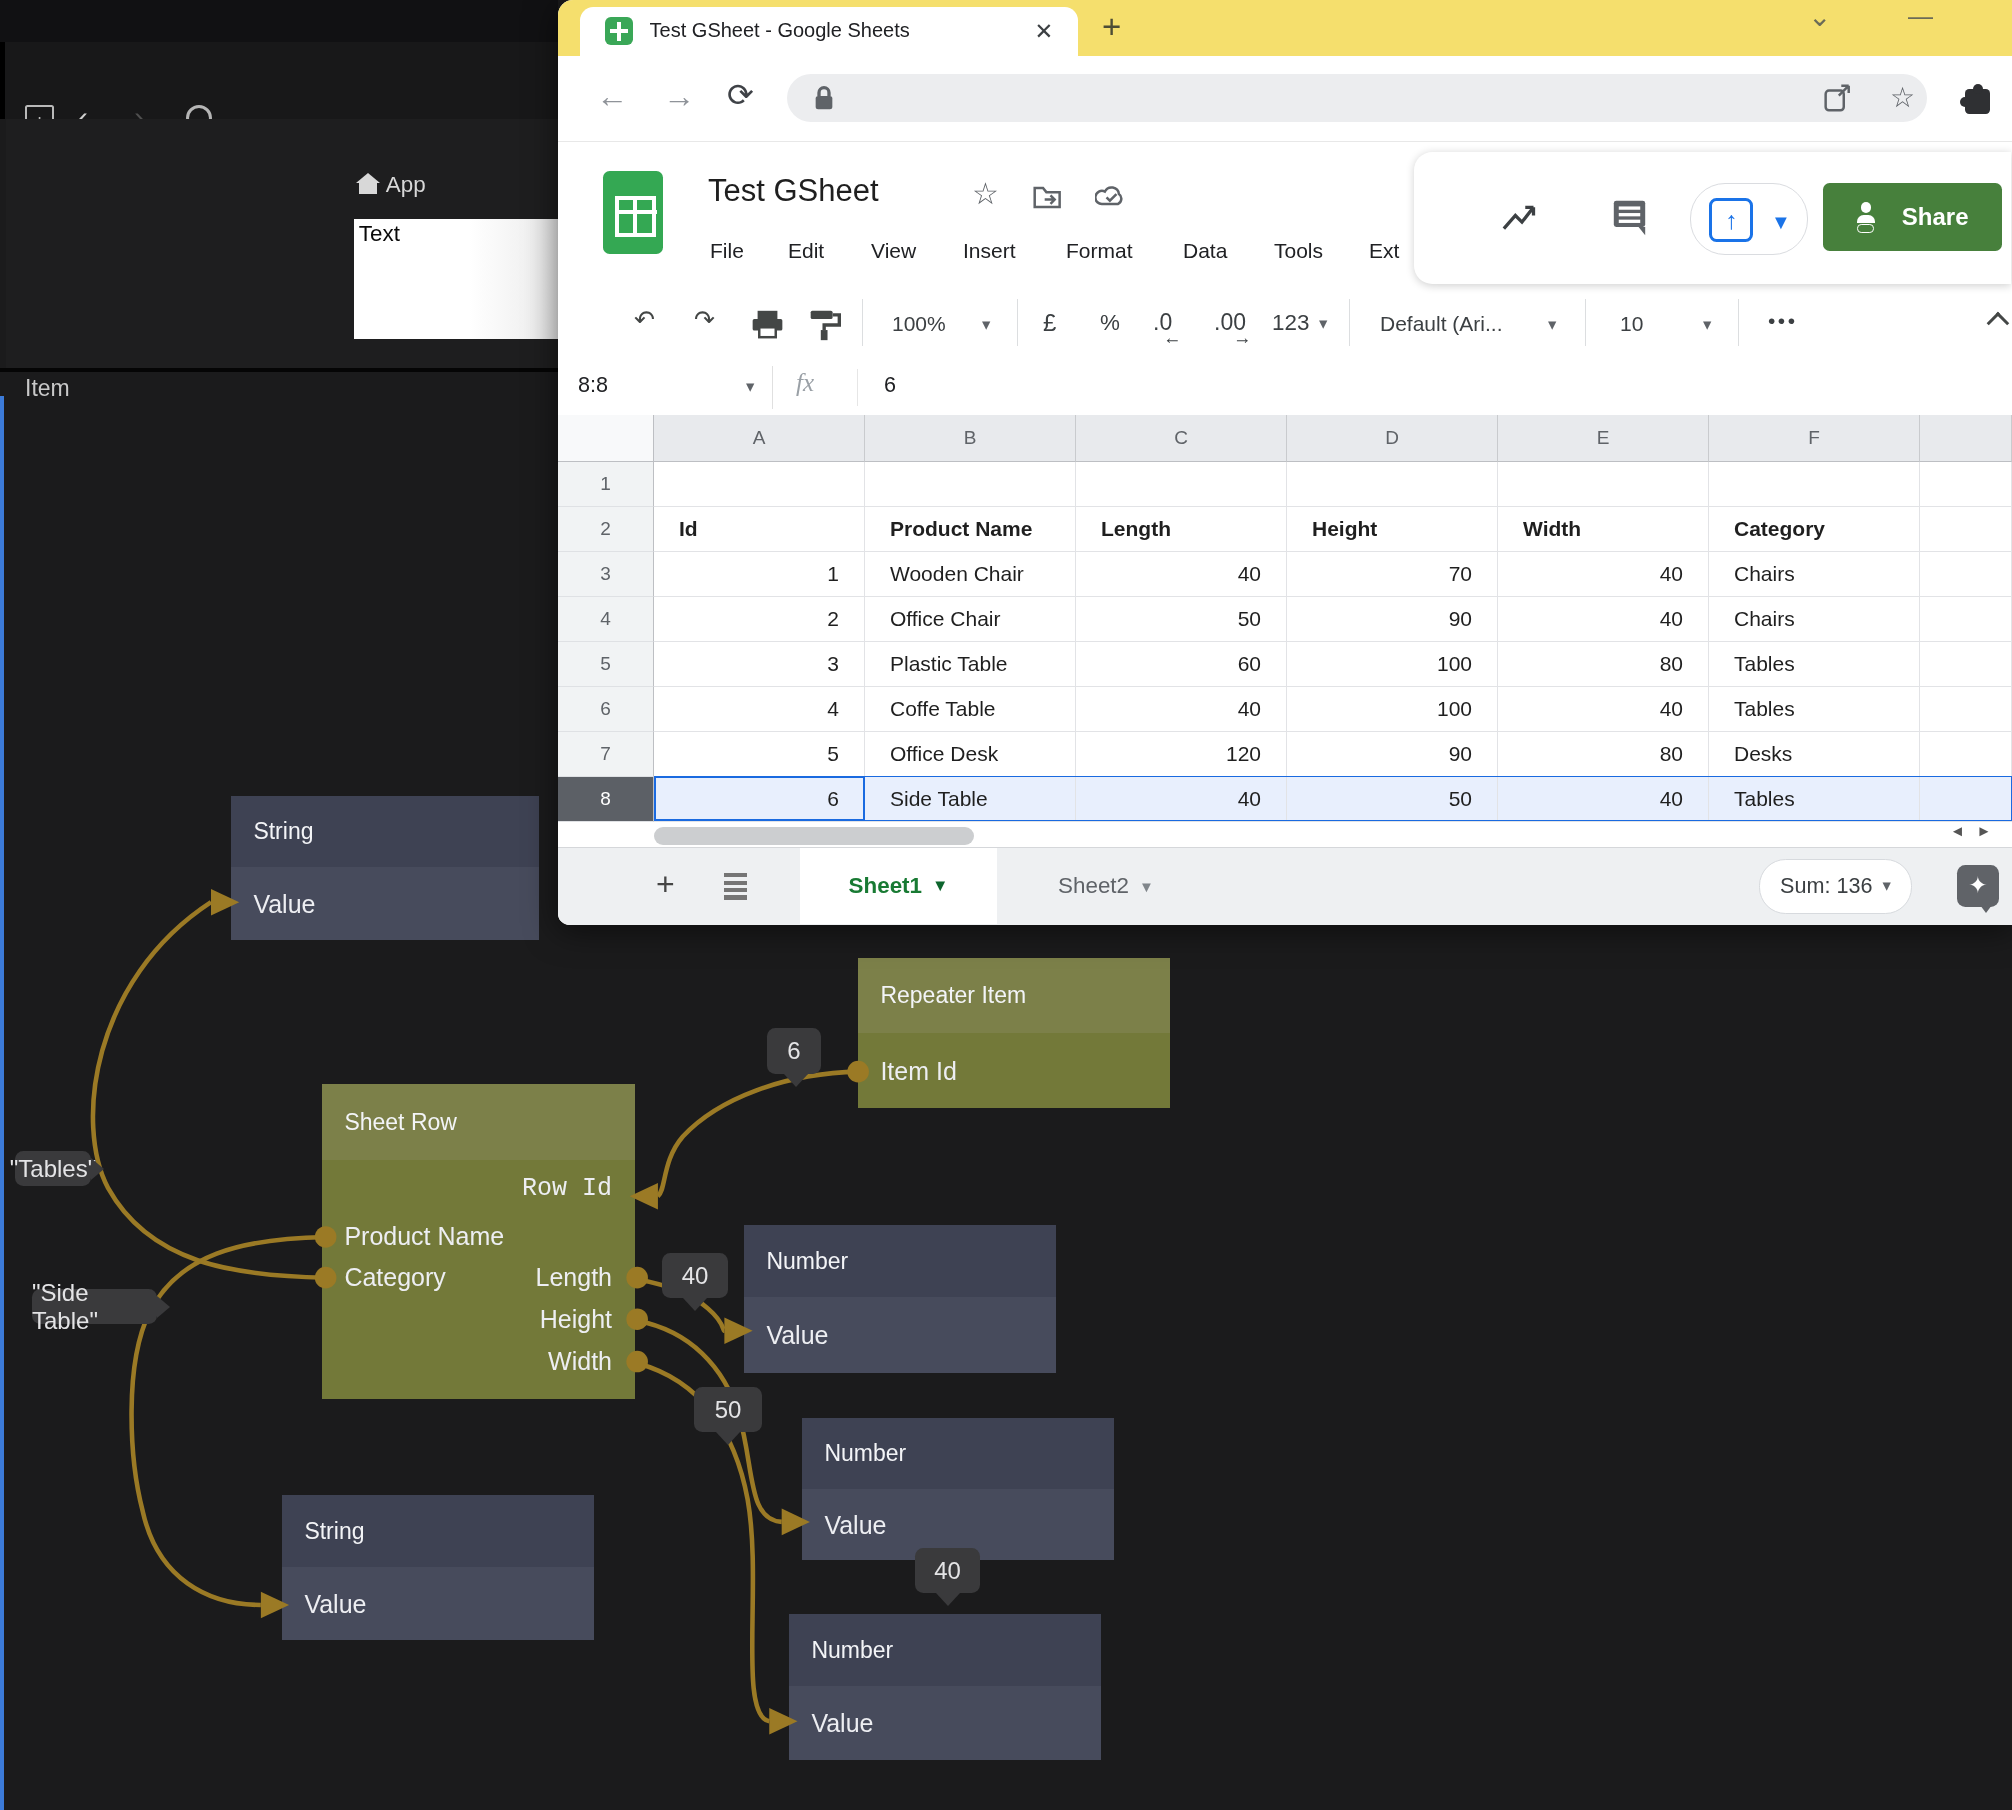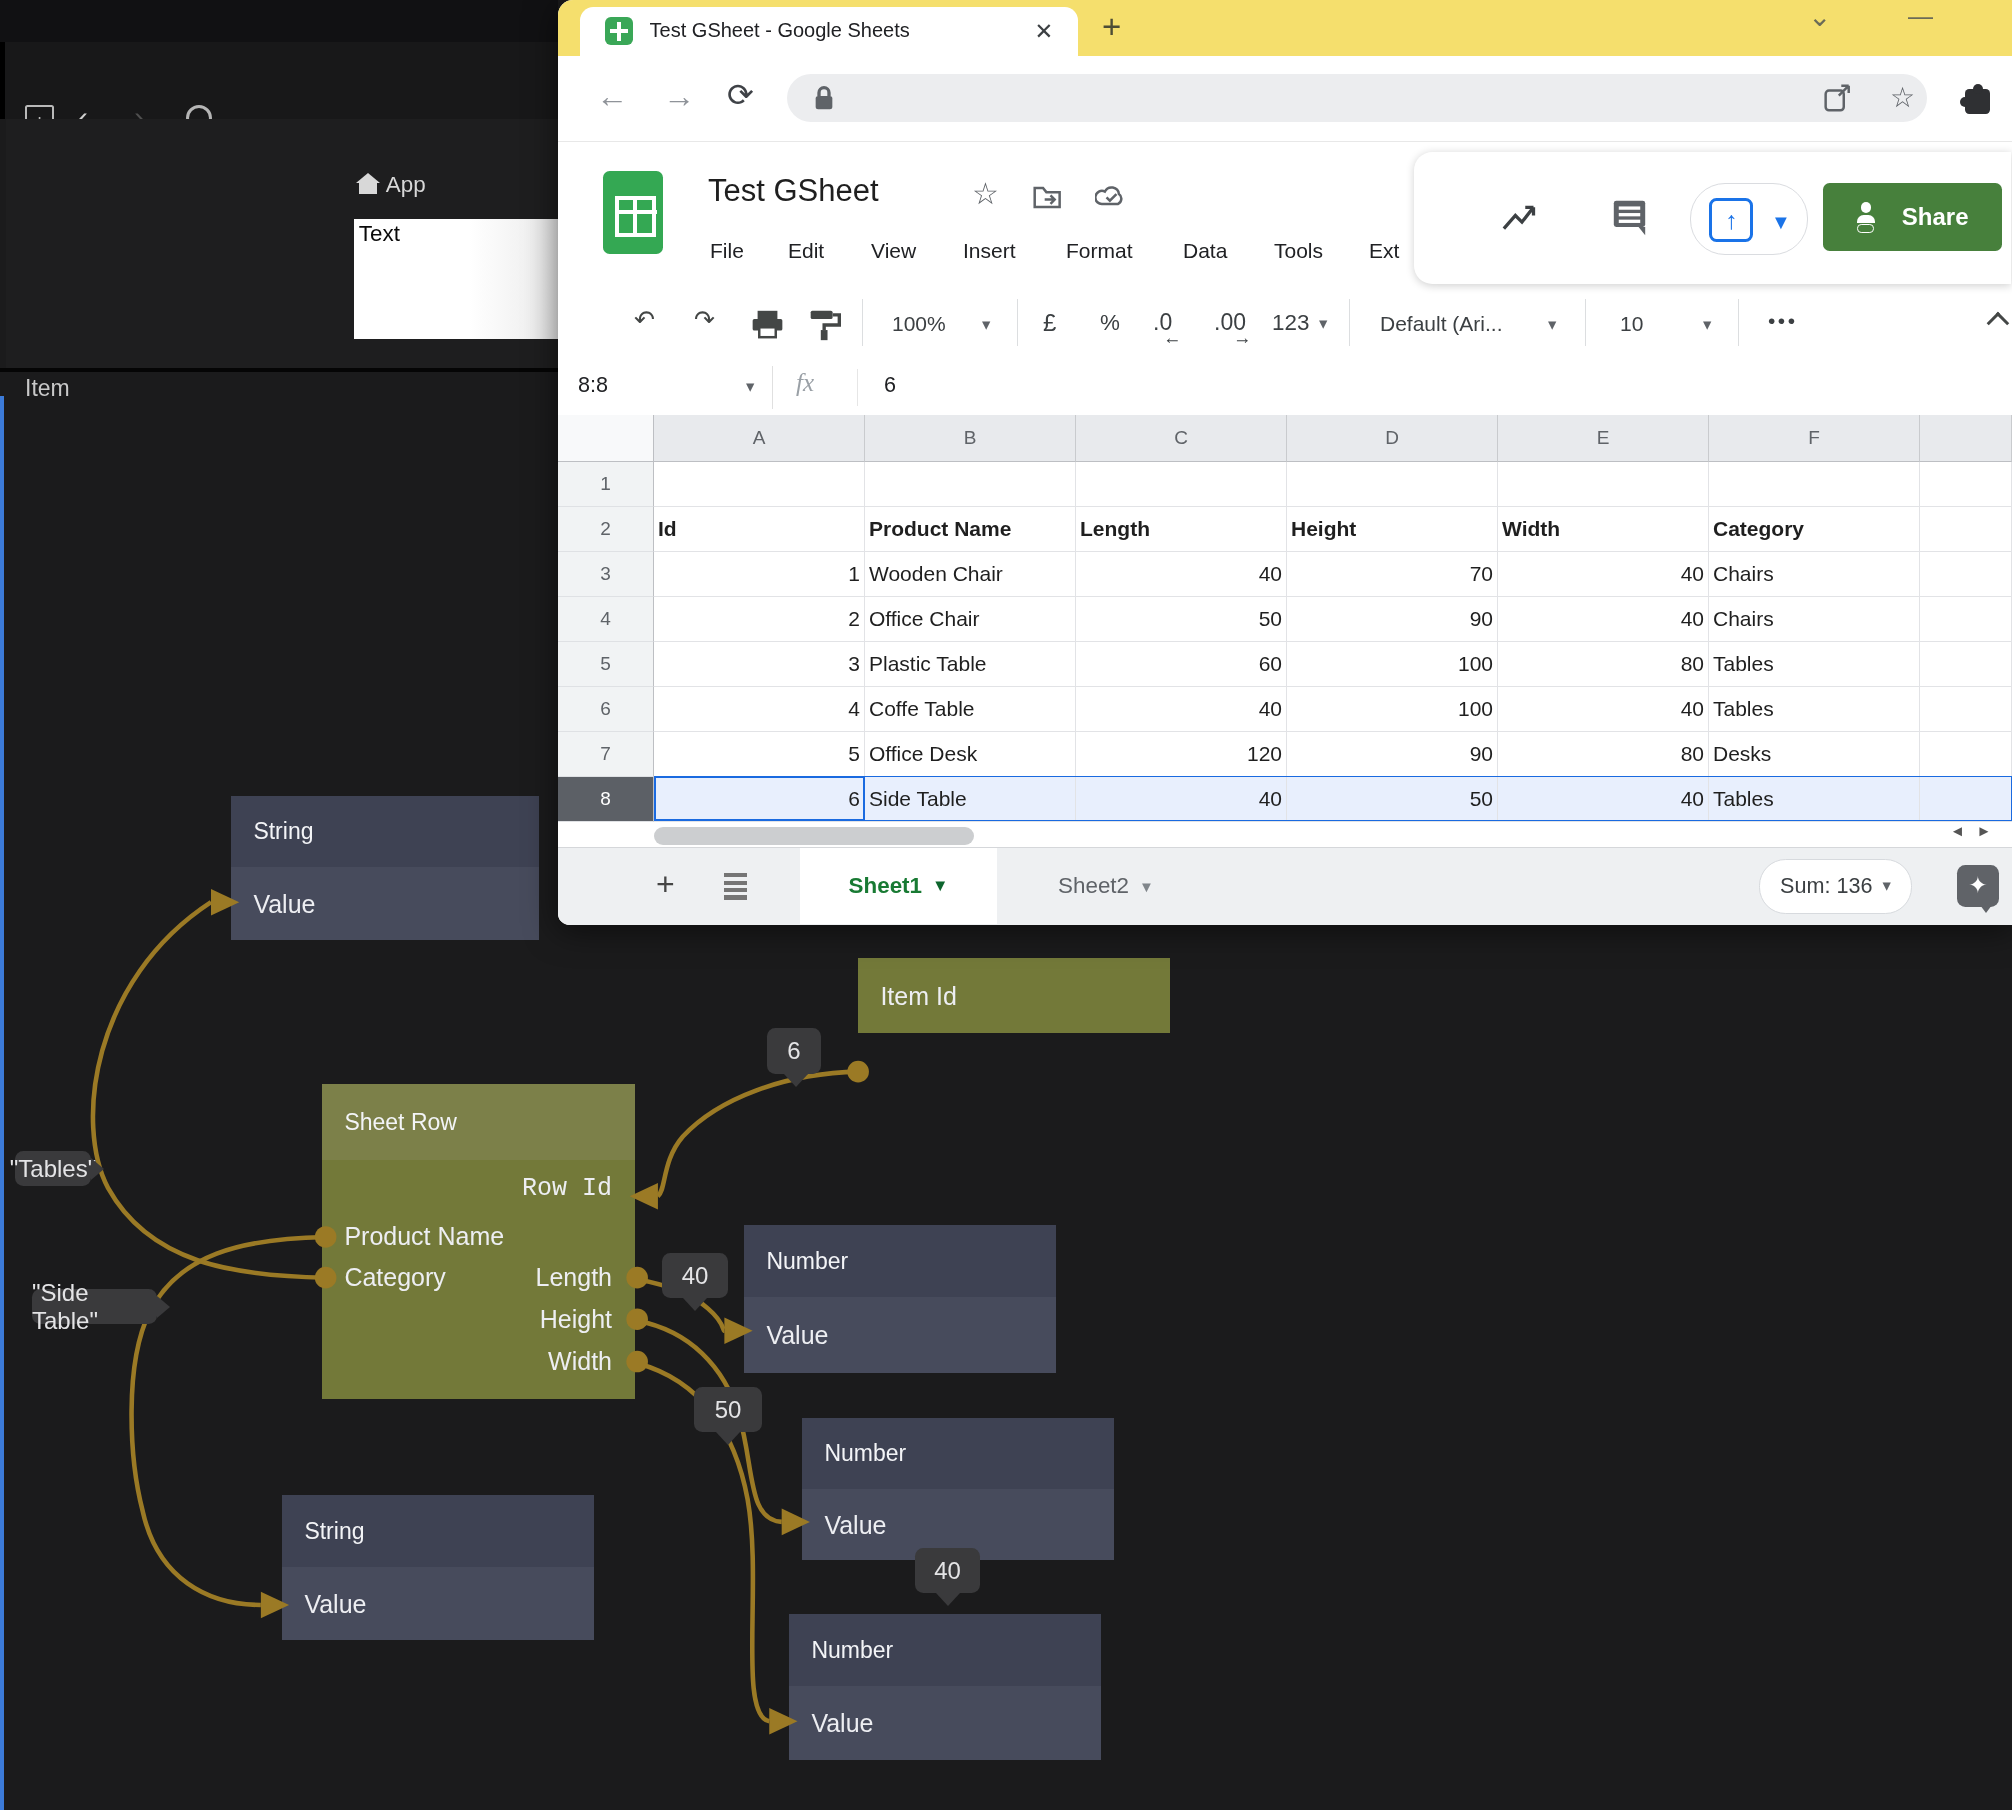--- a/index.html
+++ b/index.html
@@ -94,21 +94,21 @@
   #grid{left:0;top:415px;width:1454px;height:405px;background:#fff;}
   #grid-cols{display:flex;height:47px;}
   .corner{width:96px;height:47px;background:#f8f9fa;border-right:1.7px solid #bdbfc3;border-bottom:1.7px solid #bdbfc3;box-sizing:border-box;}
   .colh{width:211px;box-sizing:border-box;background:#e8eaed;border-right:0.8px solid #c9cbce;border-bottom:1.7px solid #bdbfc3;
         color:#5f6368;font-size:19px;display:flex;align-items:center;justify-content:center;}
   .colh.sliver{flex:1;}
   .grow{display:flex;height:45px;}
   .rowh{width:96px;box-sizing:border-box;background:#f1f3f4;border-right:1.7px solid #bdbfc3;border-bottom:0.8px solid #dfe1e4;
         color:#5f6368;font-size:19px;display:flex;align-items:center;justify-content:center;}
   .cell{width:211px;box-sizing:border-box;border-right:0.8px solid #e2e3e6;border-bottom:0.8px solid #e2e3e6;
-        font-size:21px;color:#1f1f1f;display:flex;align-items:center;padding:0 4px;}
+        font-size:21px;color:#1f1f1f;display:flex;align-items:center;padding:0 25px;}
   .cell.sliver{flex:1;}
   .cell.num{justify-content:flex-end;}
   .cell.bold{font-weight:bold;}
   .grow.sel .cell{background:#e8effd;}
   .grow.sel .rowh{background:#5c6066;color:#fff;}
   .selframe{left:96px;top:776px;width:1358px;height:45px;border:1.7px solid #1a6ae0;box-sizing:border-box;z-index:6;}
   .activecell{left:96px;top:776px;width:211px;height:45px;border:2.5px solid #1a6ae0;box-sizing:border-box;z-index:6;}
   .hscroll{left:96px;top:827px;width:320px;height:18.3px;border-radius:9.1px;background:#ccced0;z-index:6;}
   .scrollarrows{left:1392px;top:822px;font-size:15px;color:#555;z-index:6;letter-spacing:11.6px;}
 
@@ -175,20 +175,21 @@
   </svg>
 
   <div class="node dark" style="left:231px;top:796px;width:308px;height:145px;">
     <div class="nh" style="height:71px;">String</div>
     <div class="nb" style="height:73px;">
         <span class="port pl" style="top:50%;">Value</span>
       </div>
   </div>
 
   <div class="node olive" style="left:858px;top:958px;width:312px;height:150px;">
+    <div class="nh" style="height:75px;">Repeater Item</div>
     <div class="nb" style="height:75px;">
         <span class="port pl" style="top:50%;">Item Id</span>
       </div>
   </div>
 
   <div class="node olive" style="left:322px;top:1084px;width:313px;height:316px;">
     <div class="nh" style="height:76px;">Sheet Row</div>
     <div class="nb" style="height:239px;">
       <span class="port prt" style="top:28px;font-family:Liberation Mono, monospace;">Row Id</span>
       <span class="port pl" style="top:76px;">Product Name</span>

